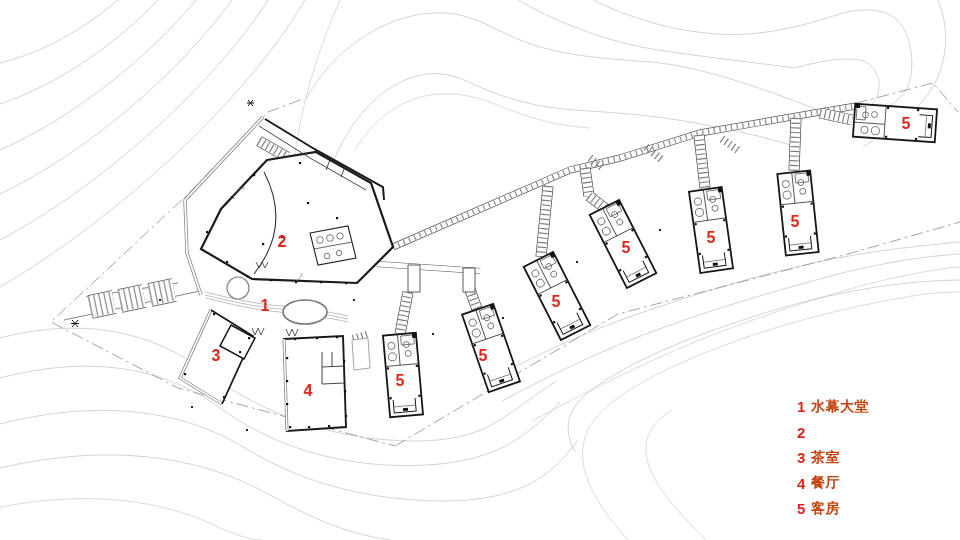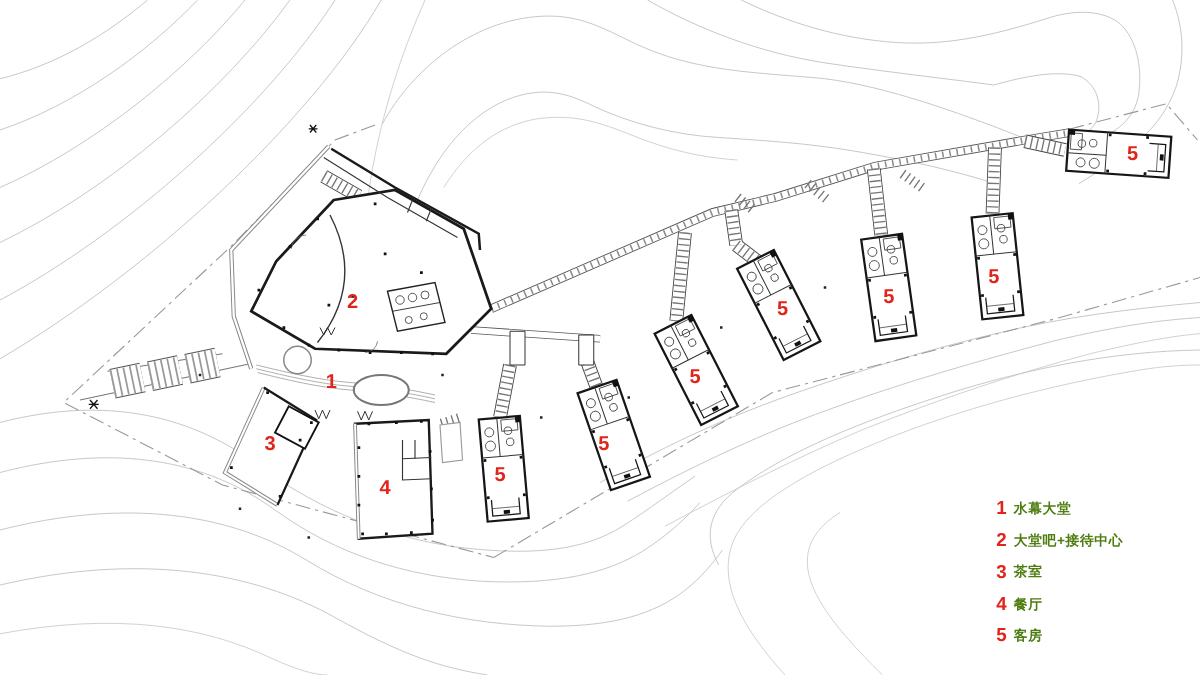--- a/index.html
+++ b/index.html
@@ -5,21 +5,21 @@
   html,body{margin:0;padding:0;background:#fff;}
   .stage{position:relative;width:960px;height:540px;background:#ffffff;overflow:hidden;
          font-family:"Liberation Sans","DejaVu Sans",sans-serif;}
   svg{position:absolute;left:0;top:0;}
   .marker{position:absolute;transform:translate(-50%,-50%);font-weight:bold;
           font-size:16px;line-height:1;color:#e1251b;
           font-family:"Liberation Sans","DejaVu Sans",sans-serif;}
   .legend{position:absolute;left:797px;top:394px;}
   .legend-row{display:flex;align-items:center;height:25.5px;}
   .legend-num{color:#e1251b;font-weight:bold;font-size:15px;width:14px;}
-  .legend-label{color:#4d7c0f;font-weight:bold;font-size:11px;letter-spacing:0.5px;white-space:nowrap;}
+  .legend-label{color:#c2410c;font-weight:bold;font-size:14px;letter-spacing:0.5px;white-space:nowrap;font-family:Liberation Mono, monospace;}
 </style>
 </head>
 <body>
 
 <div class="stage">
 
 <svg width="960" height="540" viewBox="0 0 960 540">
 
   <g fill="none" stroke="#c8c8c8" stroke-width="0.8">
 
@@ -291,21 +291,20 @@
   <div class="marker" style="left:795px;top:222px;">5</div>
   <div class="marker" style="left:906px;top:124px;">5</div>
 
   <div class="legend">
     <div class="legend-row">
       <span class="legend-num">1</span>
       <span class="legend-label">水幕大堂</span>
     </div>
     <div class="legend-row">
       <span class="legend-num">2</span>
-      <span class="legend-label">大堂吧+接待中心</span>
     </div>
     <div class="legend-row">
       <span class="legend-num">3</span>
       <span class="legend-label">茶室</span>
     </div>
     <div class="legend-row">
       <span class="legend-num">4</span>
       <span class="legend-label">餐厅</span>
     </div>
     <div class="legend-row">

